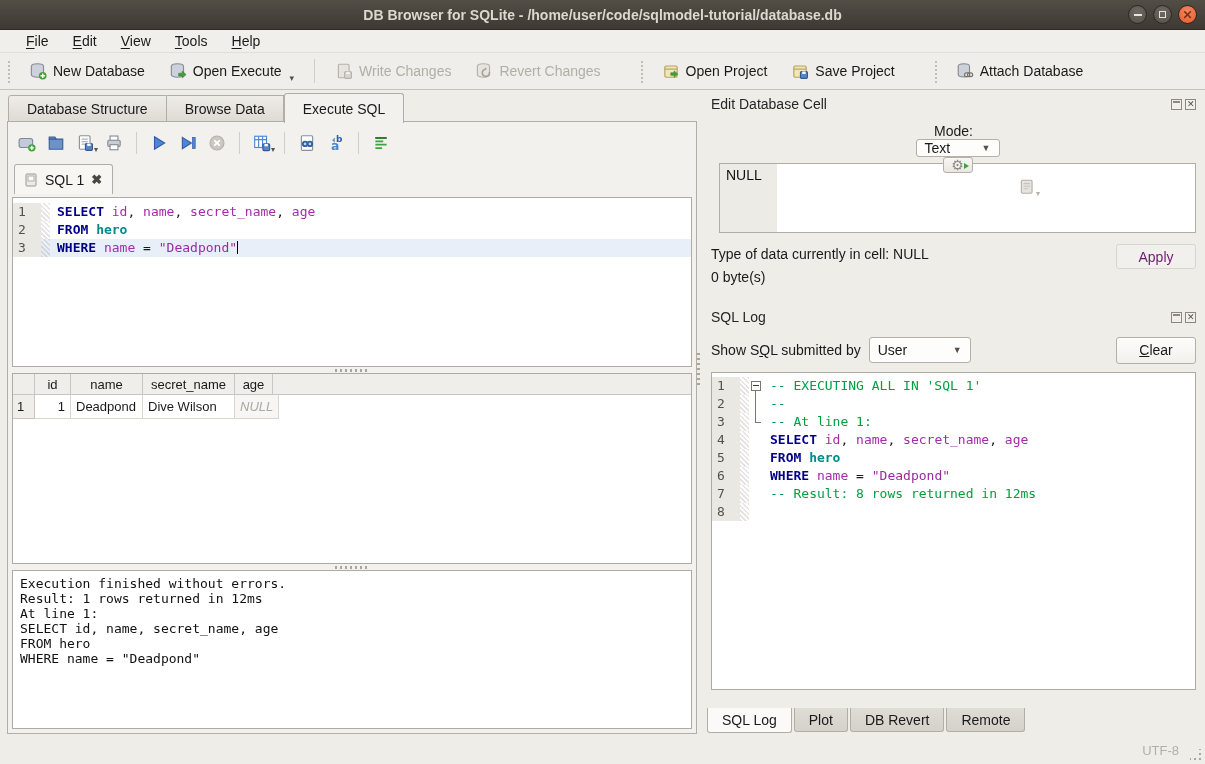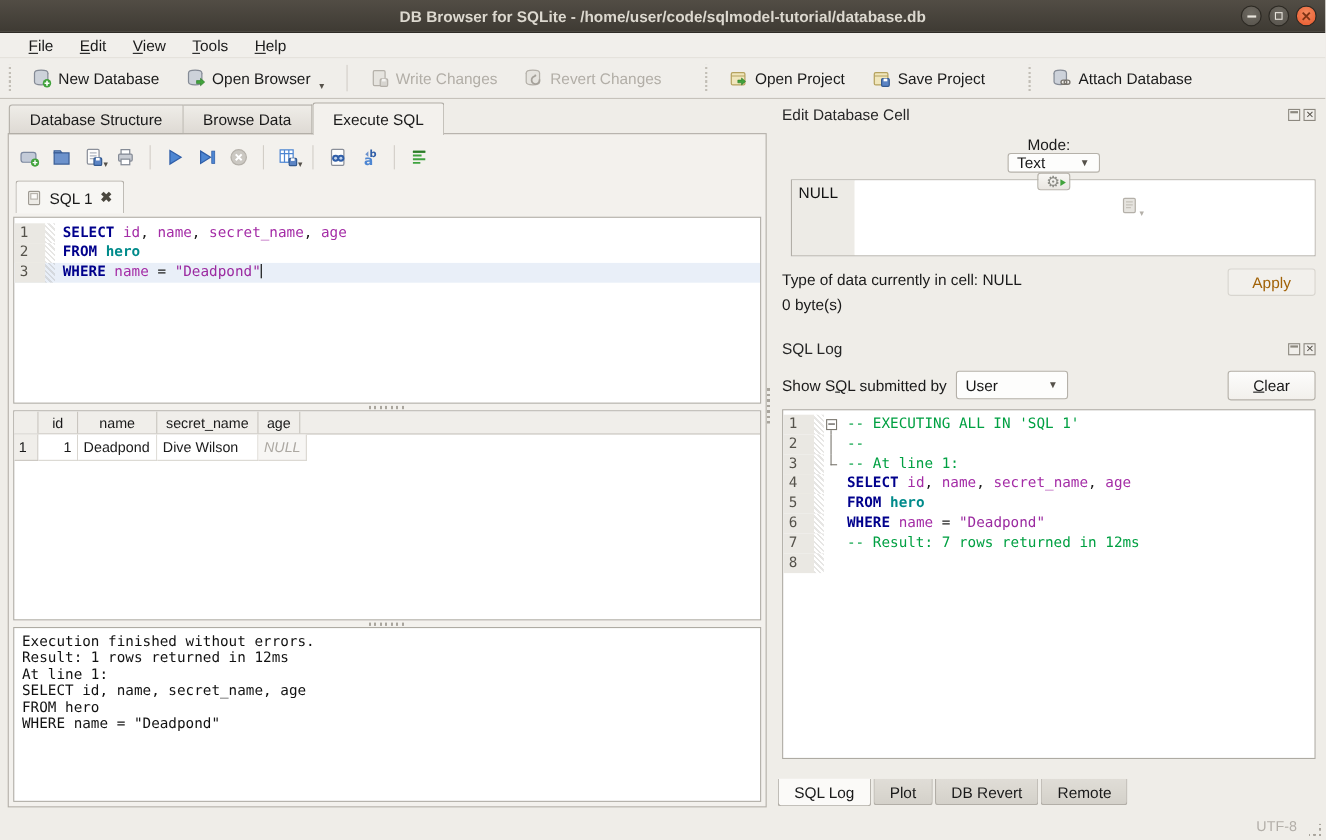--- a/index.html
+++ b/index.html
@@ -157,21 +157,21 @@
   .cell-toolbar { margin-left:auto; display:flex; align-items:center; gap:14px; }
   .pressed-box { width:28px; height:28px; border:1px solid #A9A59E; border-radius:3px;
     background:#E6E3DD; display:flex; align-items:center; justify-content:center; }
   .cell-edit-box { margin:12px 0 0 8px; height:70px; border:1px solid #B2AEA7; background:#fff;
     display:flex; }
   .cell-gutter { flex:0 0 57px; background:#EDEBE6; font-size:14px; padding:3px 0 0 6px; color:#111; }
   .cell-info { position:relative; margin-top:10px; height:54px; }
   .cell-info .line { font-size:14px; line-height:23px; }
   .apply-btn { position:absolute; right:0; top:1px; width:80px; height:25px;
     background:#F2F0EC; border:1px solid #D8D5CF; border-radius:3px;
-    color:#a16207; font-size:14px; display:flex; align-items:center; justify-content:center; }
+    color:#701a75; font-size:14px; display:flex; align-items:center; justify-content:center; }
   .filter-row { display:flex; align-items:center; margin-top:9px; height:28px; }
   .filter-select { width:102px; margin-left:8px; }
   .clear-btn { margin-left:auto; width:80px; height:27px; background:linear-gradient(#FDFDFC,#F2F0EC);
     border:1px solid #B5B1A9; border-radius:3px; font-size:14px;
     display:flex; align-items:center; justify-content:center; }
   .log-box { margin-top:8px; height:318px; border:1px solid #AEABA3; background:#fff;
     font-family:"DejaVu Sans Mono", monospace; font-size:13px; padding-top:4px; overflow:hidden; }
   
   .dock-tabs { position:absolute; left:6px; bottom:2px; display:flex; gap:2px; height:25px; align-items:flex-start; }
   .dock-tab { height:24px; padding:0 14px; display:flex; align-items:center; font-size:14px;
@@ -227,21 +227,21 @@
     </svg>
     <span>New Database</span>
   </div>
 
   <div class="tb-btn">
     <svg class="icon18" viewBox="0 0 16 16">
       <ellipse cx="7.5" cy="3.8" rx="5.4" ry="2.3" fill="#CDD2DA" stroke="#858B96"></ellipse>
       <path d="M2.1 3.8v7.4c0 1.3 2.4 2.3 5.4 2.3s5.4-1 5.4-2.3V3.8" fill="#CDD2DA" stroke="#858B96"></path>
       <path d="M8.6 10h3.2V8.2l3.4 3-3.4 3v-1.8H8.6z" fill="#41A33C" stroke="#2C7A28" stroke-width=".5"></path>
     </svg>
-    <span>Open Browser</span>
+    <span>Open Execute</span>
     <span class="tb-caret">▾</span>
   </div>
 
   <div class="tb-sep"></div>
 
   <div class="tb-btn disabled">
     <svg class="icon18" viewBox="0 0 16 16">
       <rect x="3" y="2" width="9.5" height="12" rx="1" fill="#E6E4DF" stroke="#B4B0A9"></rect>
       <rect x="8.6" y="8.6" width="6" height="6" rx="1" fill="#D7D5D0" stroke="#B4B0A9"></rect>
       <rect x="10" y="8.6" width="3" height="2.1" fill="#F4F3F1"></rect>
@@ -520,21 +520,21 @@
     <div class="clear-btn"><u>C</u>lear</div>
   </div>
 
   <div class="log-box">
       <div class="code-line"><span class="ln">1</span><span class="hatch"></span><span class="fold fold-start"></span><span class="code"><span class="seg-cm">-- EXECUTING ALL IN 'SQL 1'</span></span></div>
       <div class="code-line"><span class="ln">2</span><span class="hatch"></span><span class="fold fold-mid"></span><span class="code"><span class="seg-cm">--</span></span></div>
       <div class="code-line"><span class="ln">3</span><span class="hatch"></span><span class="fold fold-end"></span><span class="code"><span class="seg-cm">-- At line 1:</span></span></div>
       <div class="code-line"><span class="ln">4</span><span class="hatch"></span><span class="fold"></span><span class="code"><span class="seg-kw">SELECT</span><span class="seg-pl"> </span><span class="seg-id">id</span><span class="seg-pl">, </span><span class="seg-id">name</span><span class="seg-pl">, </span><span class="seg-id">secret_name</span><span class="seg-pl">, </span><span class="seg-id">age</span></span></div>
       <div class="code-line"><span class="ln">5</span><span class="hatch"></span><span class="fold"></span><span class="code"><span class="seg-kw">FROM</span><span class="seg-pl"> </span><span class="seg-tbl">hero</span></span></div>
       <div class="code-line"><span class="ln">6</span><span class="hatch"></span><span class="fold"></span><span class="code"><span class="seg-kw">WHERE</span><span class="seg-pl"> </span><span class="seg-id">name</span><span class="seg-pl"> = </span><span class="seg-str">"Deadpond"</span></span></div>
-      <div class="code-line"><span class="ln">7</span><span class="hatch"></span><span class="fold"></span><span class="code"><span class="seg-cm">-- Result: 7 rows returned in 12ms</span></span></div>
+      <div class="code-line"><span class="ln">7</span><span class="hatch"></span><span class="fold"></span><span class="code"><span class="seg-cm">-- Result: 8 rows returned in 12ms</span></span></div>
       <div class="code-line"><span class="ln">8</span><span class="hatch"></span><span class="fold"></span><span class="code"></span></div>
     </div>
 
   <div class="dock-tabs">
     <div class="dock-tab active">SQL Log</div>
     <div class="dock-tab">Plot</div>
     <div class="dock-tab">DB Revert</div>
     <div class="dock-tab">Remote</div>
   </div>
 </div>

